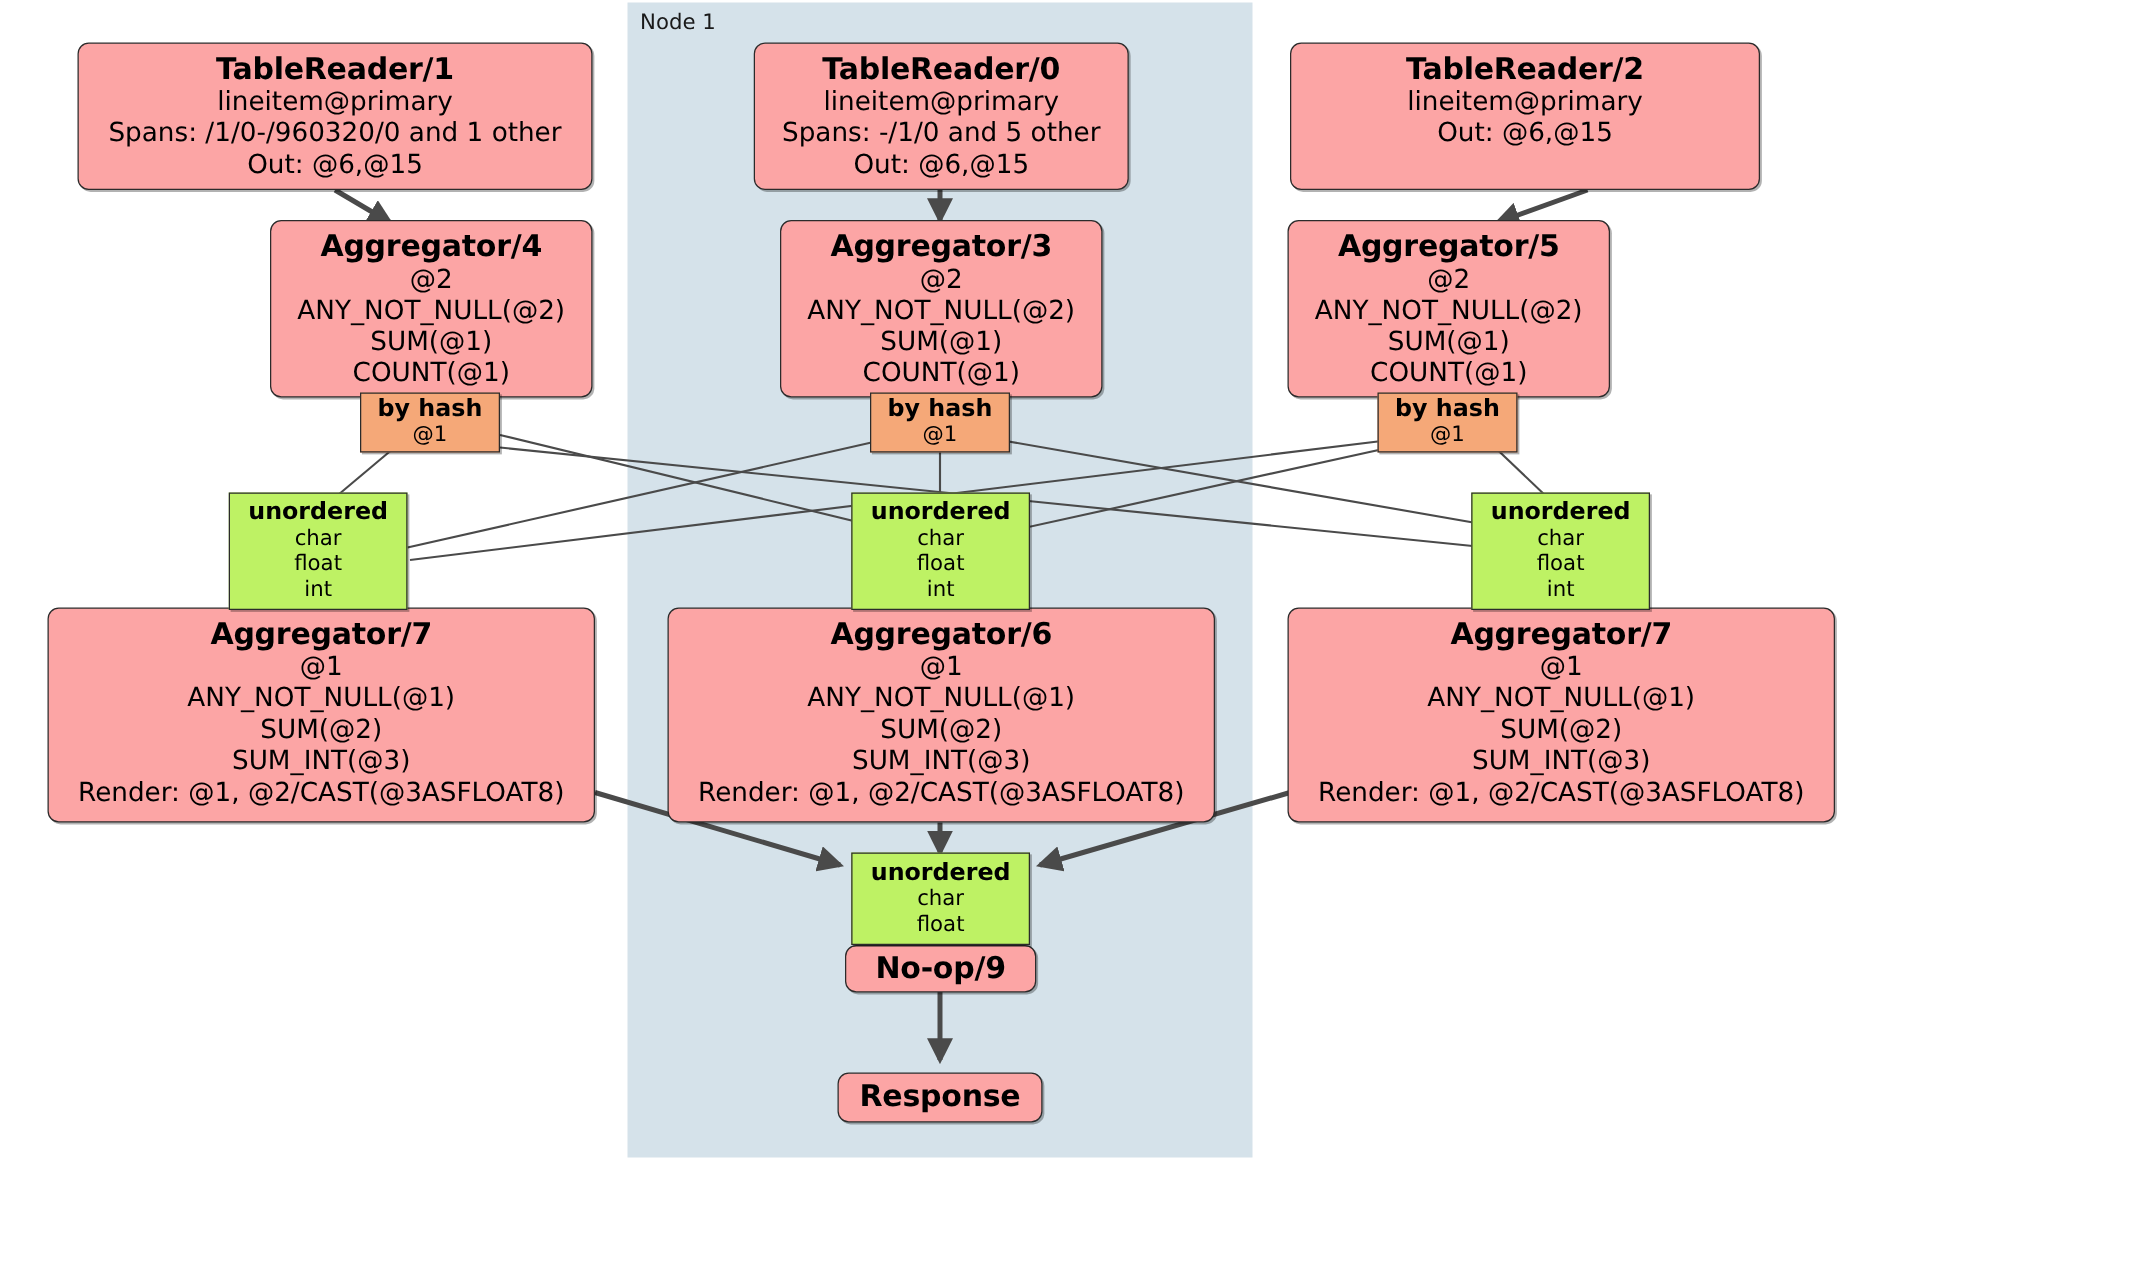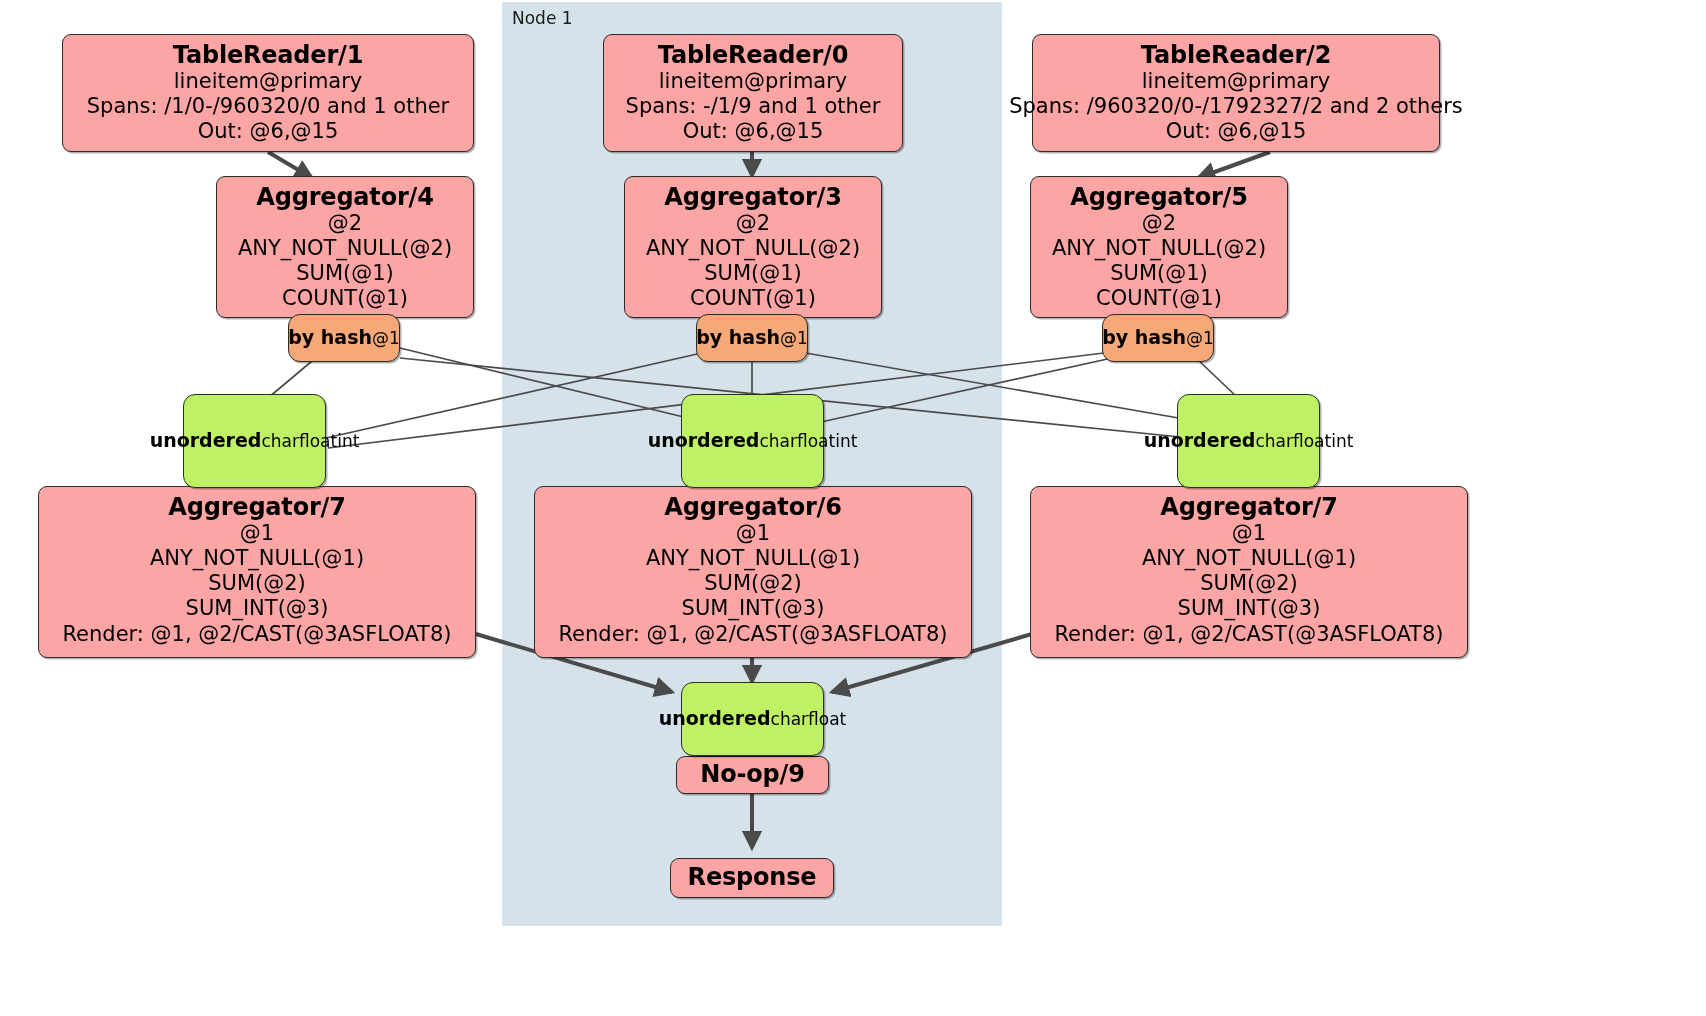--- a/index.html
+++ b/index.html
@@ -72,24 +72,24 @@
   .proc.compact {
     padding: 4px 14px 5px 14px;
     justify-content: center;
   }
 
   
   .router {
     position: absolute;
     box-sizing: border-box;
     border: 1.6px solid #2b2b2b;
-    border-radius: 12px;
+    border-radius: 0;
     box-shadow: 1.5px 1.5px 0 rgba(0,0,0,0.30);
     display: flex;
-    flex-direction: row;
+    flex-direction: column;
     align-items: center;
     justify-content: center;
     text-align: center;
     color: #000;
     z-index: 5;
   }
   .router.hash {
     background: #f5a878;
   }
   .router.unord {
@@ -157,28 +157,27 @@
   <div class="proc" style="left:62px; top:34px; width:412px; height:118px;">
     <div class="ptitle">TableReader/1</div>
     <div class="pline">lineitem@primary</div>
     <div class="pline">Spans: /1/0-/960320/0 and 1 other</div>
     <div class="pline">Out: @6,@15</div>
   </div>
 
   <div class="proc" style="left:603px; top:34px; width:300px; height:118px;">
     <div class="ptitle">TableReader/0</div>
     <div class="pline">lineitem@primary</div>
-    <div class="pline">Spans: -/1/9 and 1 other</div>
+    <div class="pline">Spans: -/1/0 and 5 other</div>
     <div class="pline">Out: @6,@15</div>
   </div>
 
-  <div class="proc" style="left:1032px; top:34px; width:408px; height:118px;">
+  <div class="proc" style="left:1032px; top:34px; width:376px; height:118px;">
     <div class="ptitle">TableReader/2</div>
     <div class="pline">lineitem@primary</div>
-    <div class="pline">Spans: /960320/0-/1792327/2 and 2 others</div>
     <div class="pline">Out: @6,@15</div>
   </div>
 
   <div class="proc" style="left:216px; top:176px; width:258px; height:142px;">
     <div class="ptitle">Aggregator/4</div>
     <div class="pline">@2</div>
     <div class="pline">ANY_NOT_NULL(@2)</div>
     <div class="pline">SUM(@1)</div>
     <div class="pline">COUNT(@1)</div>
   </div>

